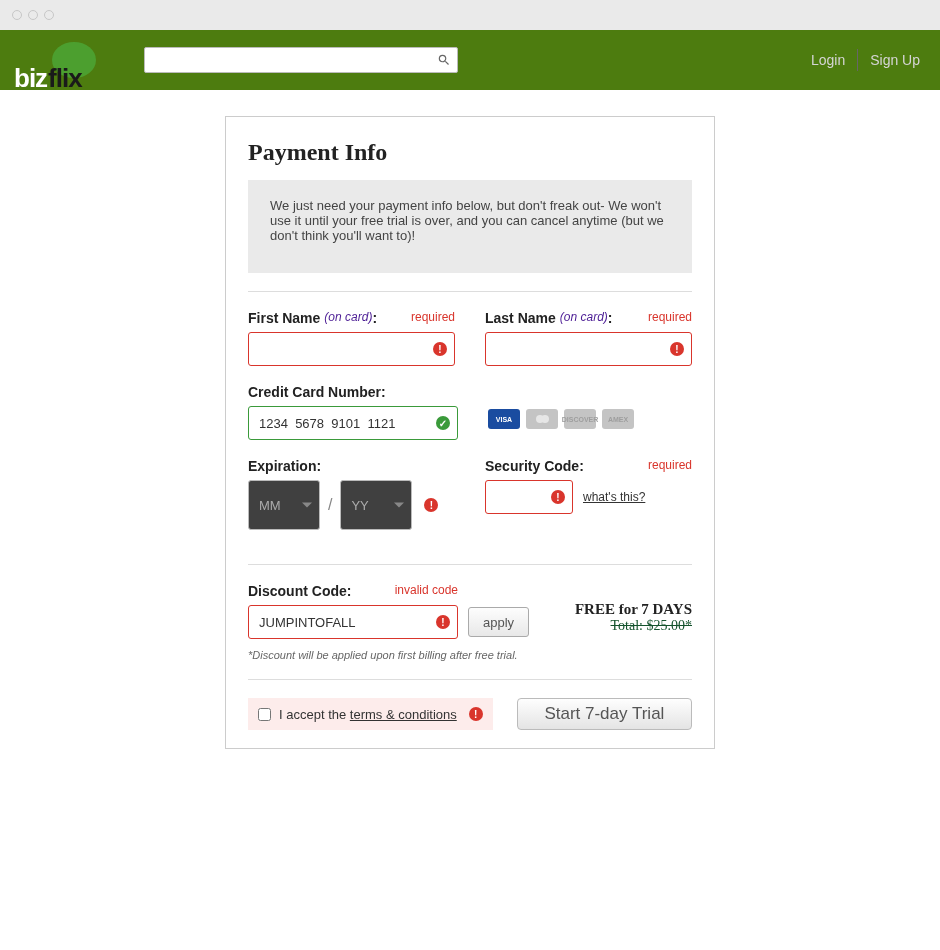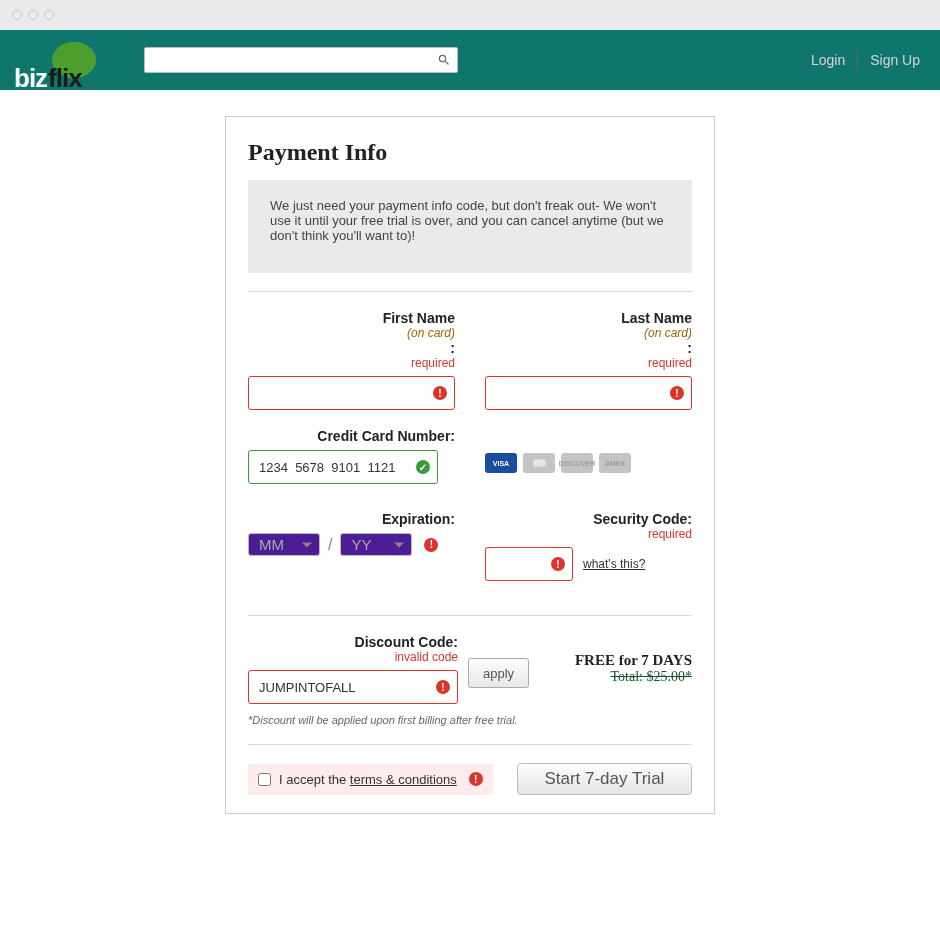--- a/index.html
+++ b/index.html
@@ -18,21 +18,21 @@
     padding-left: 12px;
     gap: 6px;
   }
   .chrome-dot {
     width: 10px; height: 10px; border-radius: 50%;
     border: 1px solid #c7c7c7; background: #eaeaea;
   }
   
   .topnav {
     height: 60px;
-    background: #0f766e;
+    background: #4d7c0f;
     display: flex;
     align-items: center;
     padding: 0 20px 0 14px;
     color: #ddd;
   }
   .logo { display: flex; align-items: center; position: relative; width: 90px; height: 40px; }
   .logo-circle {
     position: absolute; left: 38px; top: 2px;
     width: 44px; height: 36px; background: #4c9f2f; border-radius: 50%;
   }
@@ -78,58 +78,58 @@
     padding: 18px 22px 30px 22px;
     font-size: 13px;
     color: #444;
   }
   .intro strong { font-weight: 700; color: #222; display: block; margin-bottom: 10px; }
   .hr { border: none; border-top: 1px solid #ddd; margin: 18px 0; }
 
   .row { display: flex; gap: 30px; }
   .col { flex: 1; }
 
-  .field-label { font-size: 14px; font-weight: 700; color: #222; margin-bottom: 6px; display: flex; align-items: flex-end; flex-direction: column; }
-  .field-label .hint { font-weight: 400; font-style: italic; color: #a16207; font-size: 12px; margin-left: 12px; }
+  .field-label { font-size: 14px; font-weight: 700; color: #222; margin-bottom: 6px; display: flex; align-items: flex-start; }
+  .field-label .hint { font-weight: 400; font-style: italic; color: #4c1d95; font-size: 12px; margin-left: 4px; }
   .field-label .req { margin-left: auto; font-weight: 400; color: #d9352c; font-size: 12px; }
 
   .input {
     width: 100%; height: 34px; border: 1px solid #d9352c; border-radius: 3px;
     padding: 0 30px 0 10px; font-size: 13px; color: #333;
     background: #fff; position: relative;
   }
   .input.ok { border-color: #3a9a3a; }
   .input-wrap { position: relative; }
   .status-icon {
     position: absolute; right: 8px; top: 50%; transform: translateY(-50%);
     width: 14px; height: 14px; border-radius: 50%;
     display: flex; align-items: center; justify-content: center;
     font-size: 10px; font-weight: 700; color: #fff;
   }
   .status-error { background: #d9352c; }
   .status-ok { background: #3a9a3a; }
 
   .cc-row { margin-top: 18px; }
-  .cc-input-wrap { width: 190px; }
+  .cc-input-wrap { width: 210px; }
   .cc-cards { display: flex; gap: 6px; align-items: center; margin-top: 4px; }
   .cc-card {
     width: 32px; height: 20px; border-radius: 3px;
     display: flex; align-items: center; justify-content: center;
     font-size: 7px; font-weight: 700; color: #fff;
   }
   .visa { background: #1a4ca0; }
   .mc, .disc, .amex { background: #c4c4c4; color: #9e9e9e; }
   .mc-circles { display: flex; }
   .mc-circles span { width: 8px; height: 8px; border-radius:50%; background: #e6e6e6; }
   .mc-circles span:first-child { margin-right: -3px; }
 
-  .exp-row { margin-top: 27px; }
+  .exp-row { margin-top: 18px; }
   .select {
-    height: 23px; border: 1px solid #bbb; border-radius: 3px;
-    background: #4c1d95; padding: 0 26px 0 10px; color: #aaa; font-size: 15px;
+    height: 50px; border: 1px solid #bbb; border-radius: 3px;
+    background: #404040; padding: 0 26px 0 10px; color: #aaa; font-size: 13px;
     appearance: none; position: relative; cursor: pointer;
   }
   .select-wrap { position: relative; display: inline-block; }
   .select-wrap .chev {
     position: absolute; right: 8px; top: 50%; transform: translateY(-50%);
     width: 0; height: 0; border-left: 5px solid transparent; border-right: 5px solid transparent;
     border-top: 5px solid #888; pointer-events: none;
   }
   .exp-group { display: flex; align-items: center; gap: 8px; }
   .slash { color: #888; font-size: 16px; }
@@ -147,21 +147,21 @@
   .apply-btn {
     height: 30px; padding: 0 14px; border: 1px solid #aaa; border-radius: 3px;
     background: linear-gradient(#fdfdfd, #e8e8e8); color: #555; font-size: 13px; cursor: pointer;
     margin-top: 24px;
   }
   .price-box { margin-left: auto; text-align: right; margin-top: 18px; }
   .price-free { font-family: Georgia, serif; font-weight: 700; font-size: 15px; color: #222; }
   .price-total { font-family: Georgia, serif; color: #14532d; font-size: 14px; text-decoration: line-through; }
   .discount-note { font-size: 11px; font-style: italic; color: #666; margin-top: 10px; }
 
-  .terms-row { display: flex; align-items: center; gap: 24px; }
+  .terms-row { display: flex; gap: 24px; }
   .terms-box {
     background: #fdeceb; padding: 8px 10px; display: flex; align-items: center; gap: 8px;
     font-size: 13px; color: #333;
   }
   .terms-box input[type=checkbox] { width: 13px; height: 13px; }
   .terms-link { text-decoration: underline; cursor: pointer; }
   .start-btn {
     flex: 1; height: 32px; border: 1px solid #bbb; border-radius: 4px;
     background: linear-gradient(#fefefe, #e4e4e4); color: #555;
     font-size: 17px; cursor: pointer;
@@ -193,21 +193,21 @@
   <div class="nav-spacer"></div>
   <span class="nav-link">Login</span>
   <div class="nav-divider"></div>
   <span class="nav-link">Sign Up</span>
 </div>
 
 <div class="card">
   <h1>Payment Info</h1>
 
   <div class="intro">
-    <span>We just need your payment info code, but don't freak out- We won't use it until your free trial is over, and you can cancel anytime (but we don't think you'll want to)!</span>
+    <span>We just need your payment info below, but don't freak out- We won't use it until your free trial is over, and you can cancel anytime (but we don't think you'll want to)!</span>
   </div>
 
   <hr class="hr">
 
   <div class="row">
     <div class="col">
       <div class="field-label">
         <span>First Name</span>
         <span class="hint">(on card)</span>
           <span>:</span>

